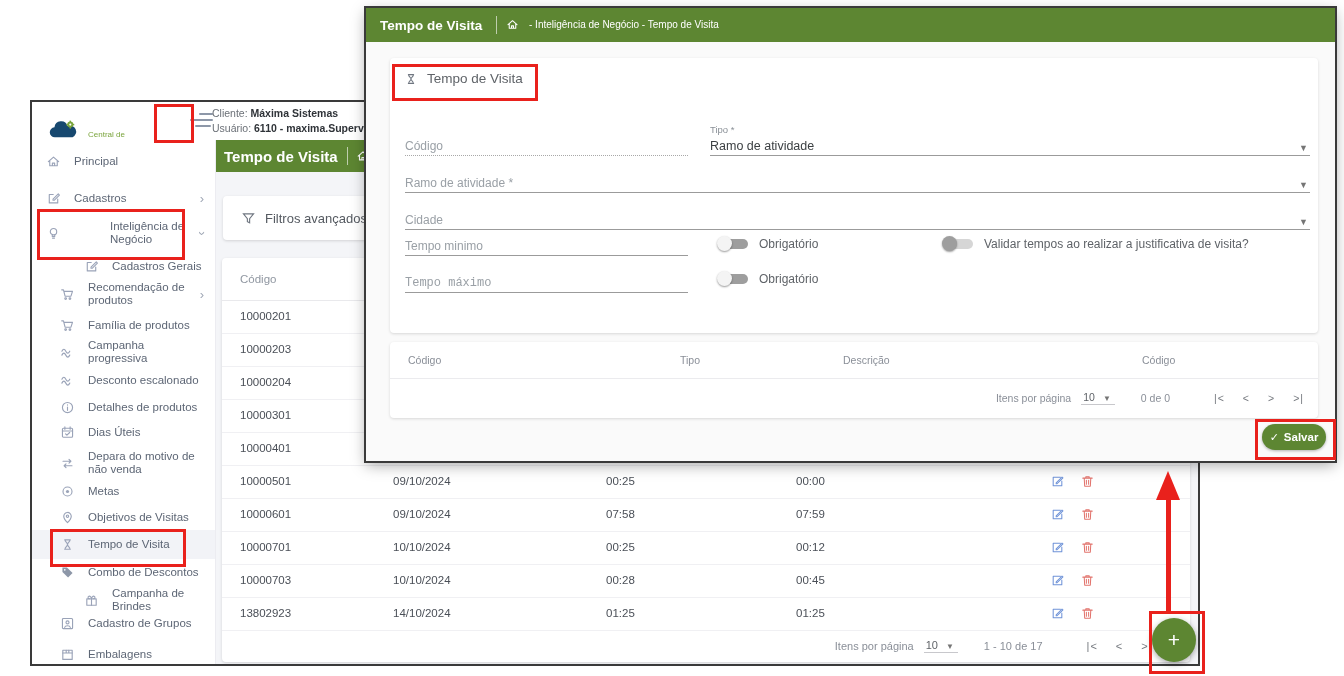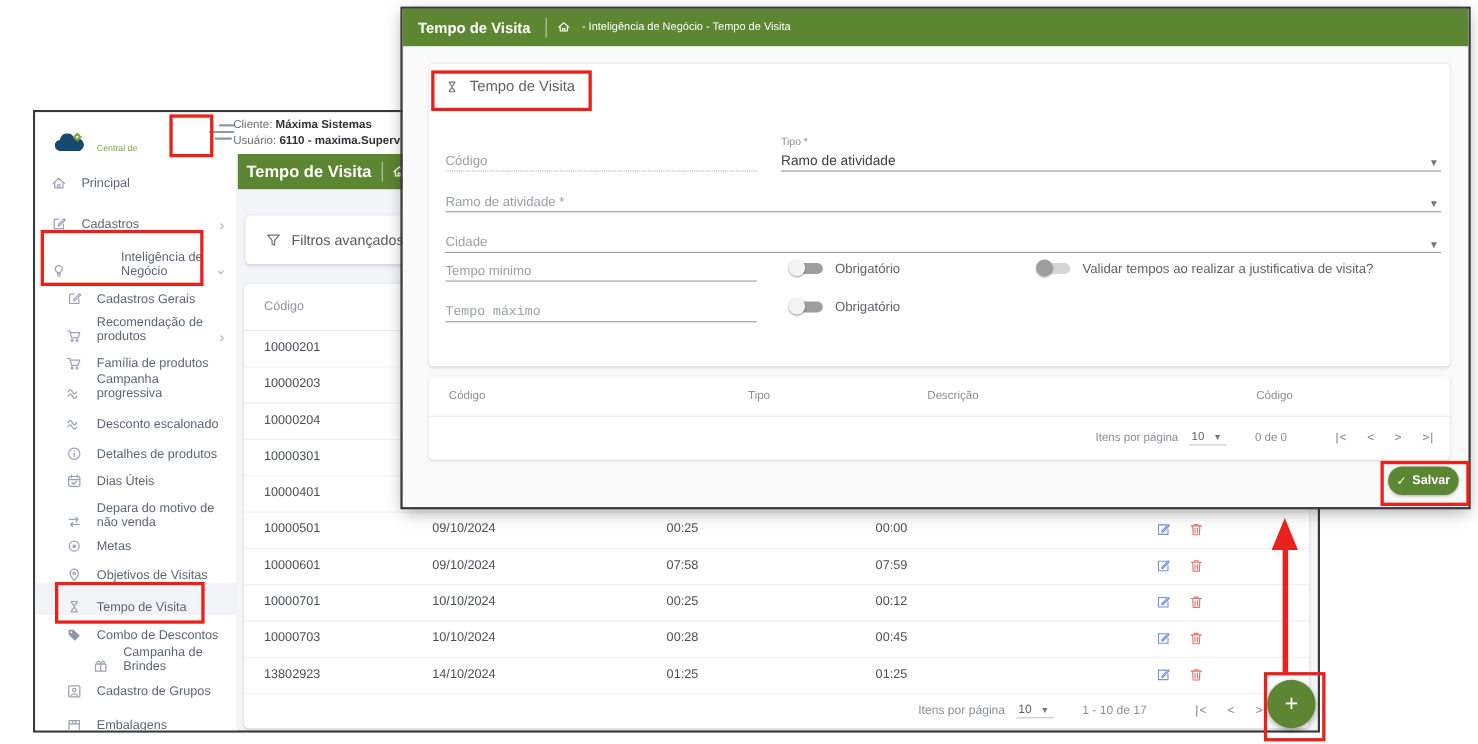--- a/index.html
+++ b/index.html
@@ -30,21 +30,21 @@
   
   .greenbar{position:absolute;background:#5d8632;color:#fff;display:flex;align-items:center;}
   .gb-main{left:183px;top:38px;width:983px;height:32px;}
   .gb-title{font-weight:bold;font-size:15px;margin-left:9px;}
   .gb-sep{width:1px;height:18px;background:rgba(255,255,255,.6);position:absolute;}
   .gb-home{position:absolute;display:flex;}
   .gb-crumb{position:absolute;font-size:10px;color:#fff;white-space:nowrap;}
 
   
   .sidebar{position:absolute;left:0;top:38px;width:183px;height:524px;background:#fff;border-right:1px solid #ececf1;}
-  .sitem{position:absolute;left:0;right:0;height:26px;display:flex;align-items:flex-end;
+  .sitem{position:absolute;left:0;right:0;height:26px;display:flex;align-items:center;
          color:#5d6675;font-size:11.5px;cursor:pointer;}
   .sitem .sicon{width:15px;height:15px;margin-left:14px;flex:0 0 15px;display:flex;}
   .sitem.sub .sicon{margin-left:28px;}
   .slabel{margin-left:13px;width:112px;line-height:13px;}
   .schev{position:absolute;right:11px;color:#a0a8b6;font-size:13px;line-height:13px;}
   .schev.down{transform:rotate(90deg);}
   .sel{background:#f2f3f7;}
   .sicon svg{width:15px;height:15px;stroke:#9aa3b8;fill:none;stroke-width:1.2;stroke-linecap:round;stroke-linejoin:round;}
 
   
@@ -185,21 +185,21 @@
       <div class="sitem" style="top:72px;height:42px;gap:36px;">
         <span class="sicon">
             <svg viewBox="0 0 16 16">
               <circle cx="8" cy="6" r="3.4"></circle>
               <path d="M6.7 9.2v2h2.6v-2M6.9 12.9h2.2"></path>
             </svg>
           </span>
         <span class="slabel">Inteligência de Negócio</span>
         <span class="schev down">›</span>
       </div>
-      <div class="sitem sub" style="top:113px;">
+      <div class="sitem sub" style="top:113px;padding-left:24px;">
         <span class="sicon">
             <svg viewBox="0 0 16 16">
               <path d="M12.5 8.5v4.2h-9v-9h4.2M7.5 8.7l5.6-5.6 1.2 1.2-5.6 5.6H7.5z"></path>
             </svg>
           </span>
         <span class="slabel">Cadastros Gerais</span>
       </div>
       <div class="sitem sub" style="top:135px;height:38px;">
         <span class="sicon">
             <svg viewBox="0 0 16 16">

